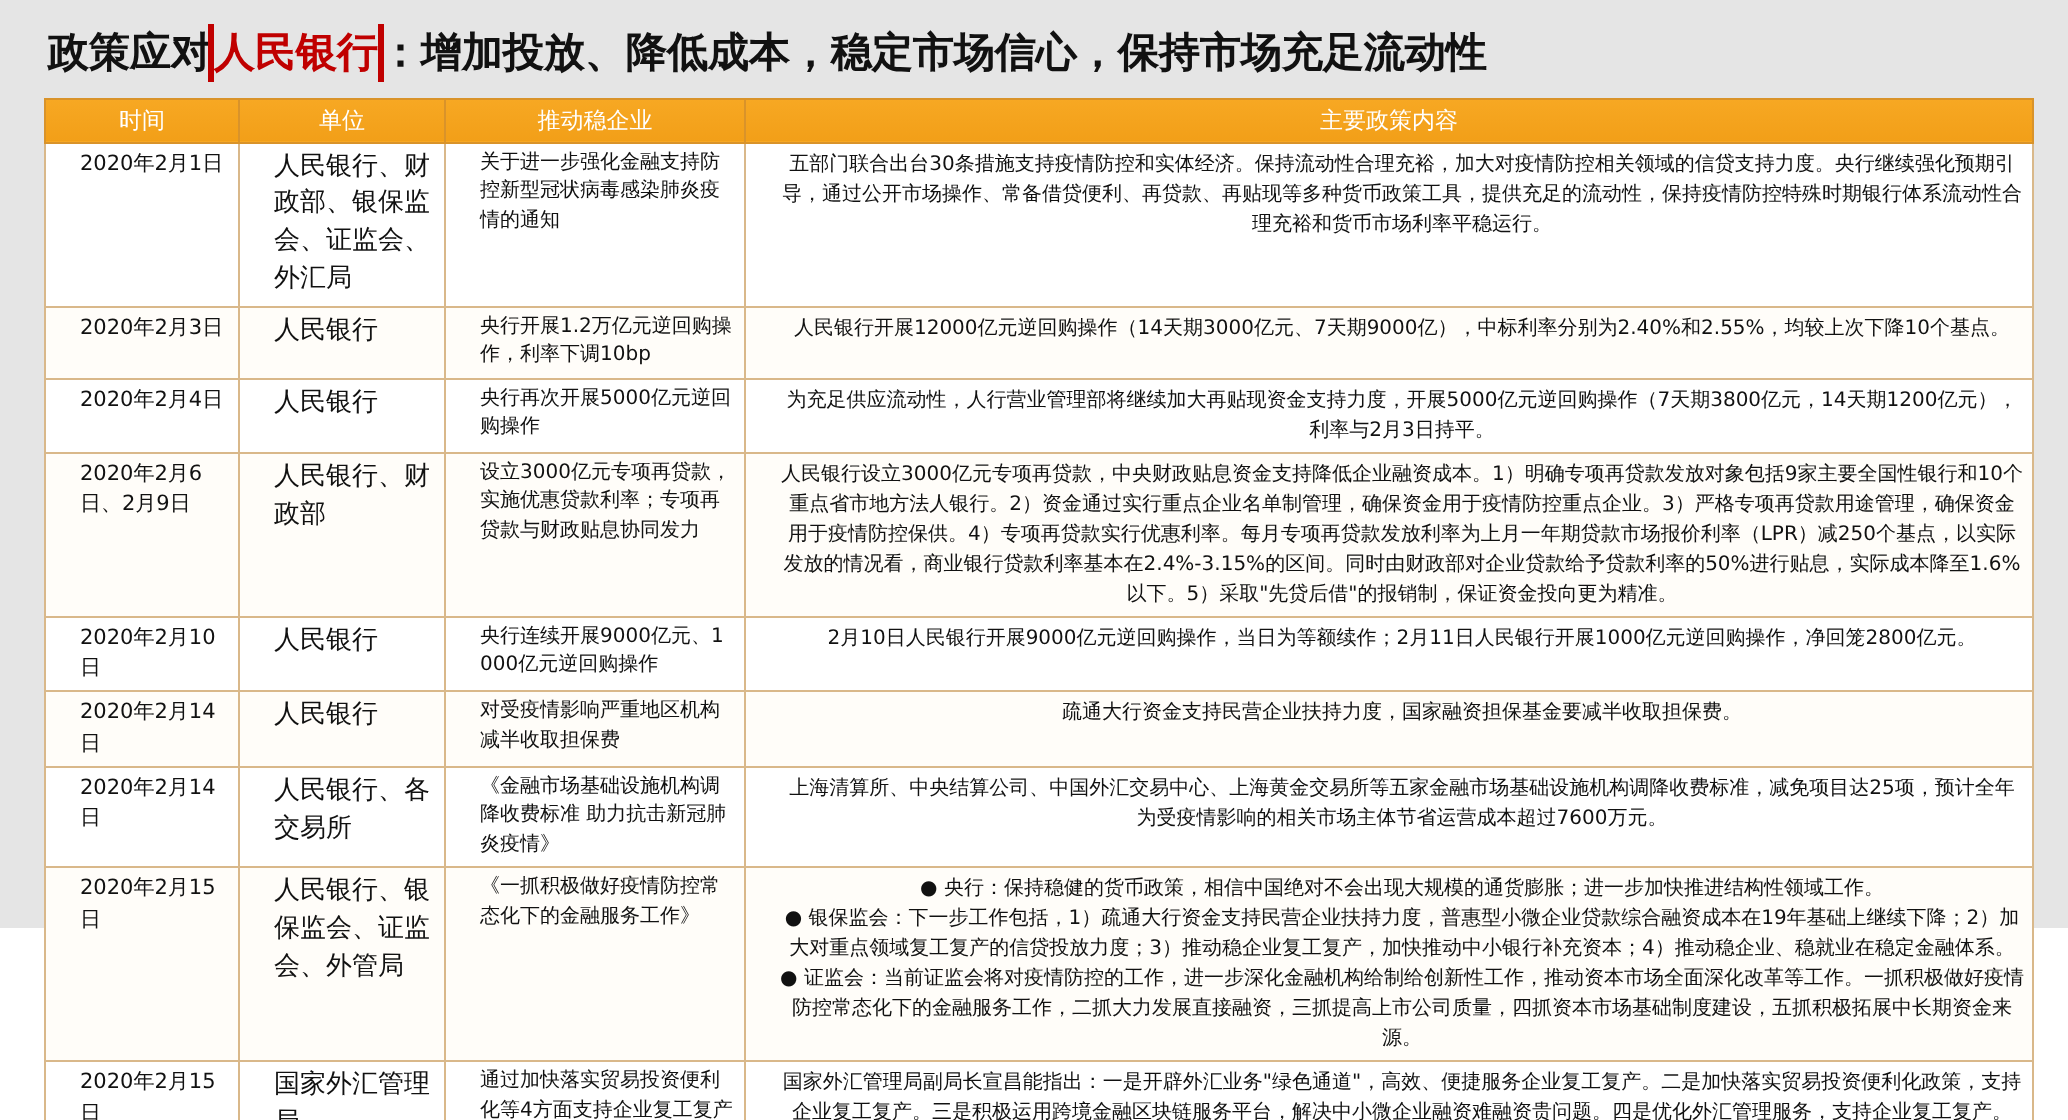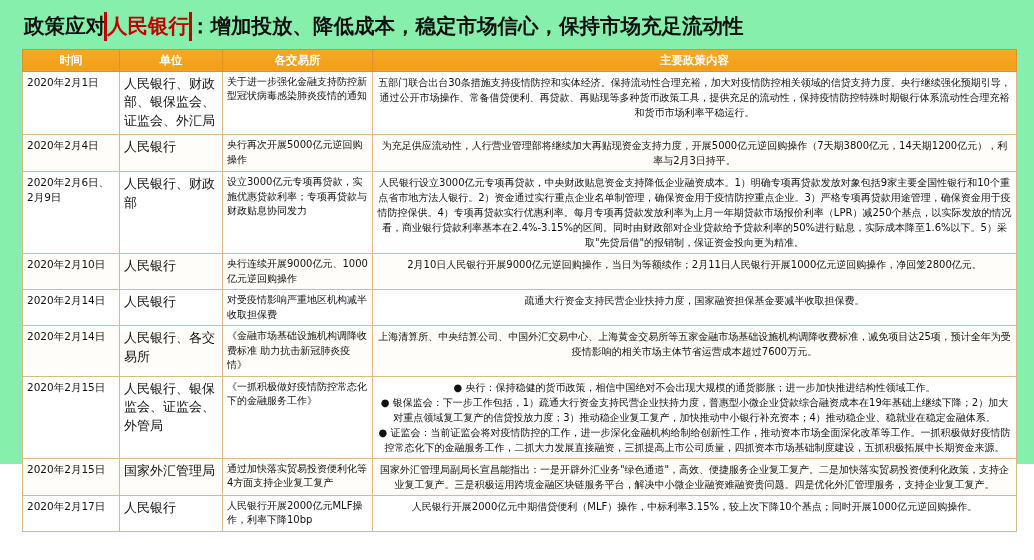--- a/index.html
+++ b/index.html
@@ -3,21 +3,21 @@
 <meta charset="utf-8">
 <style>
   html,body{margin:0;padding:0;background:#ffffff;}
   body{
     width:1034px;height:560px;overflow:hidden;
     font-family:"DejaVu Sans","Liberation Sans",sans-serif;
     color:#111;
   }
   .page{
     width:1034px;height:464px;
-    background:#86efac;
+    background:#e5e5e5;
     box-sizing:border-box;
     padding:14px 18px 0 22px;
     position:relative;
   }
   
   .title{
     font-size:20.5px;
     font-weight:bold;
     color:#111;
     letter-spacing:0px;
@@ -54,37 +54,37 @@
   th,td{
     border:1px solid #d9b88a;
     vertical-align:top;
     padding:3px 4px;
     word-break:break-all;
   }
   thead th{
     background:#f5a623;
     background:linear-gradient(#f7a823,#f29f18);
     color:#ffffff;
-    font-weight:bold;
+    font-weight:normal;
     font-size:11.5px;
     text-align:center;
     vertical-align:middle;
     height:17px;
     padding:2px 4px;
     border:1px solid #d9932a;
   }
   col.c1{width:97px;}
   col.c2{width:103px;}
   col.c3{width:150px;}
   col.c4{width:644px;}
   td.c-time{font-size:10.5px;}
   td.c-org{font-size:13px;}
   td.c-note{font-size:10px;}
   td.c-body{font-size:10px;line-height:1.5;text-align:center;}
-  .bullet{display:block;}
+  .bullet{display:block;margin-left:13px;}
   tbody tr:nth-child(odd) td{background:#ffffff;}
   tbody tr:nth-child(even) td{background:#fffdf9;}
 </style>
 </head>
 <body>
 
 <div class="page">
 
   <div class="title">
     <span>政策应对</span><span class="hl">人民银行</span><span>：增加投放、降低成本，稳定市场信心，保持市场充足流动性</span>
@@ -94,41 +94,55 @@
     <colgroup>
       <col class="c1">
         <col class="c2">
         <col class="c3">
         <col class="c4">
     </colgroup>
     <thead>
       <tr>
         <th>时间</th>
         <th>单位</th>
-        <th>各交易所</th>
+        <th>推动稳企业</th>
         <th>主要政策内容</th>
       </tr>
     </thead>
     <tbody id="tbody">
         <tr>
           <td class="c-time">
             <span class="bullet">2020年2月1日</span>
           </td>
           <td class="c-org">
             <span class="bullet">人民银行、财政部、银保监会、证监会、外汇局</span>
           </td>
           <td class="c-note">
             <span class="bullet">关于进一步强化金融支持防控新型冠状病毒感染肺炎疫情的通知</span>
           </td>
           <td class="c-body">
             <span class="bullet">五部门联合出台30条措施支持疫情防控和实体经济。保持流动性合理充裕，加大对疫情防控相关领域的信贷支持力度。央行继续强化预期引导，通过公开市场操作、常备借贷便利、再贷款、再贴现等多种货币政策工具，提供充足的流动性，保持疫情防控特殊时期银行体系流动性合理充裕和货币市场利率平稳运行。</span>
           </td>
         </tr>
         <tr>
           <td class="c-time">
+            <span class="bullet">2020年2月3日</span>
+          </td>
+          <td class="c-org">
+            <span class="bullet">人民银行</span>
+          </td>
+          <td class="c-note">
+            <span class="bullet">央行开展1.2万亿元逆回购操作，利率下调10bp</span>
+          </td>
+          <td class="c-body">
+            <span class="bullet">人民银行开展12000亿元逆回购操作（14天期3000亿元、7天期9000亿），中标利率分别为2.40%和2.55%，均较上次下降10个基点。</span>
+          </td>
+        </tr>
+        <tr>
+          <td class="c-time">
             <span class="bullet">2020年2月4日</span>
           </td>
           <td class="c-org">
             <span class="bullet">人民银行</span>
           </td>
           <td class="c-note">
             <span class="bullet">央行再次开展5000亿元逆回购操作</span>
           </td>
           <td class="c-body">
             <span class="bullet">为充足供应流动性，人行营业管理部将继续加大再贴现资金支持力度，开展5000亿元逆回购操作（7天期3800亿元，14天期1200亿元），利率与2月3日持平。</span>

